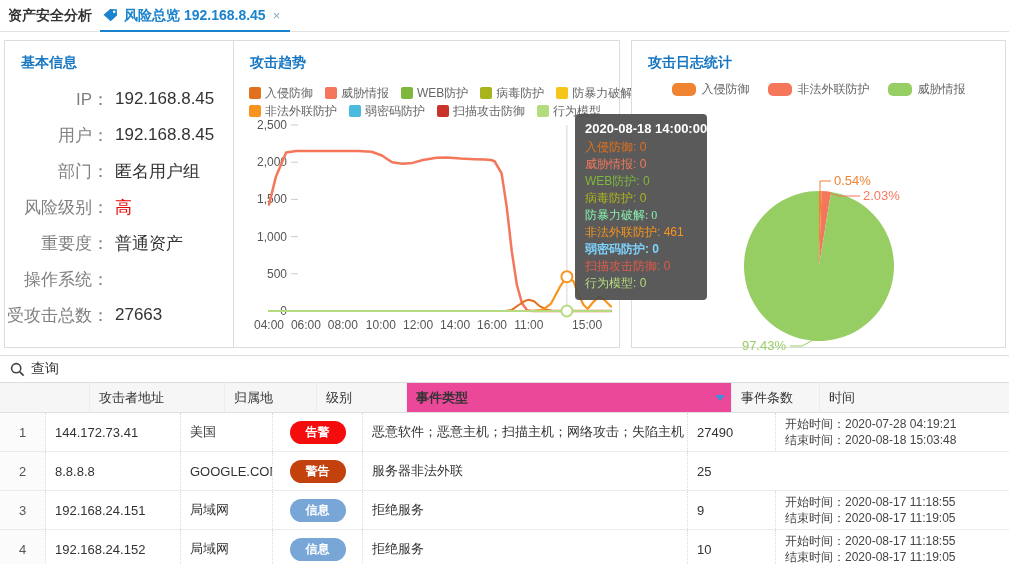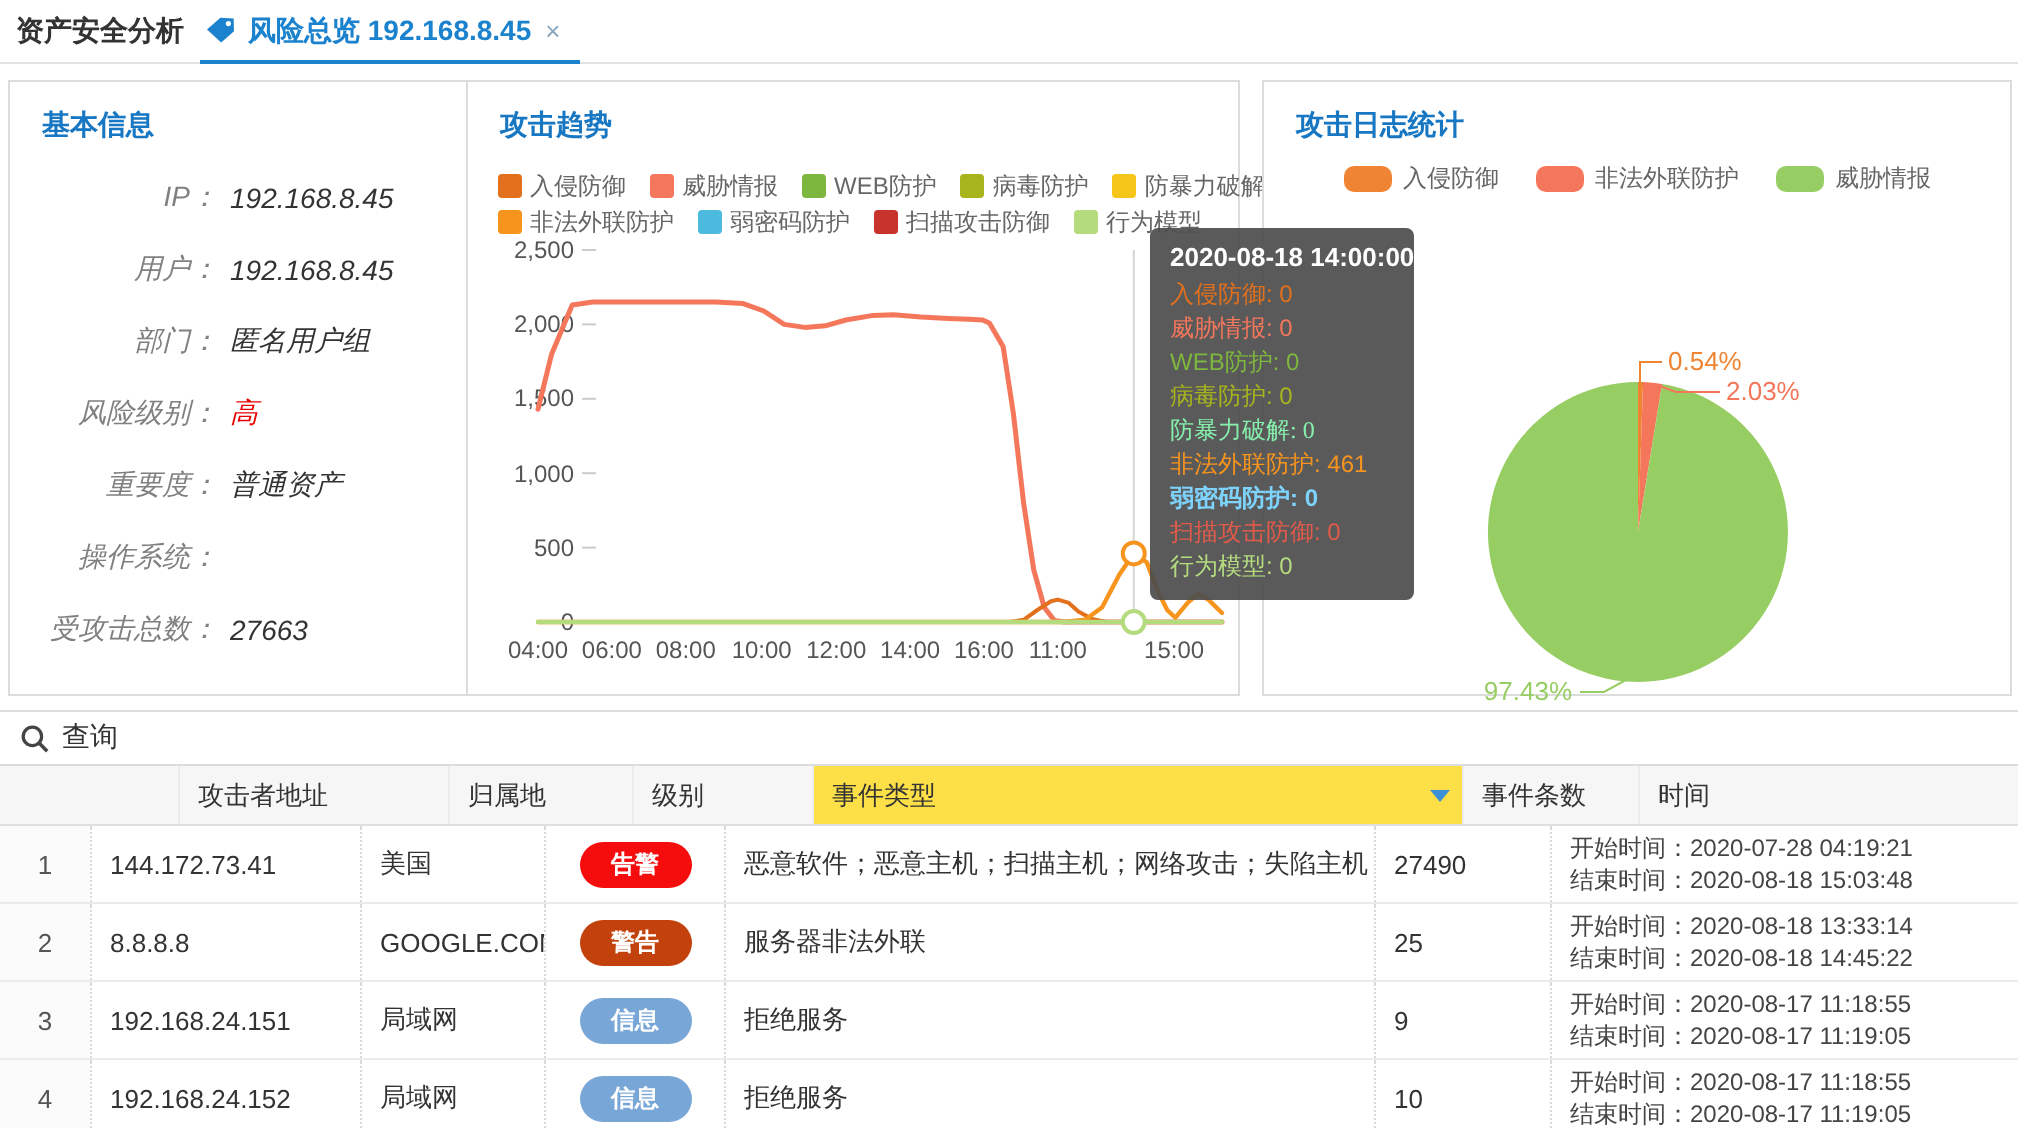--- a/index.html
+++ b/index.html
@@ -16,21 +16,21 @@
 
   
   .panel{position:absolute;top:40px;height:308px;background:#fff;border:1px solid #dcdcdc;box-sizing:border-box;}
   .panel.basic{left:4px;width:260px;}
   .panel.trend{left:233px;width:387px;}
   .panel.pielog{left:631px;width:375px;}
   .ptitle{position:absolute;left:16px;top:13px;font-size:14px;font-weight:bold;color:#1777c2;}
 
   
   .info-rows{position:absolute;left:0;top:40px;width:100%;}
-  .irow{height:36px;display:flex;align-items:center;font-size:14px;font-style:italic;}
+  .irow{height:36px;display:flex;align-items:center;font-size:17px;}
   .ilabel{width:104px;text-align:right;color:#808080;flex:0 0 104px;}
   .ivalue{margin-left:6px;color:#333;}
 
   
   .tlegend{position:absolute;left:15px;width:360px;height:16px;display:flex;align-items:center;}
   .tlegend.r1{top:44px;}
   .tlegend.r2{top:62px;}
   .litem{display:flex;align-items:center;margin-right:12px;cursor:pointer;}
   .lsw{width:12px;height:12px;margin-right:4px;border-radius:2px;}
   .ltx{font-size:12px;color:#666;white-space:nowrap;}
@@ -55,21 +55,21 @@
             box-sizing:border-box;display:flex;align-items:center;background:#fff;cursor:pointer;}
   .querybar .qtx{font-size:14px;color:#333;margin-left:6px;}
   .querybar svg{margin-left:10px;}
 
   
   .tbl{position:absolute;left:0;top:383px;width:1009px;}
   .tgrid{display:grid;grid-template-columns:45px 135px 92px 90px 325px 88px 1fr;}
   .thead{height:29px;background:#f6f6f6;border-bottom:1px solid #e0e0e0;padding-left:44px;}
   .th{display:flex;align-items:center;font-size:13px;color:#333;padding-left:9px;box-sizing:border-box;position:relative;border-left:1px solid #ececec;}
   .th:first-child{border-left:none;}
-  .th.sorted{background:#fde047;cursor:pointer;}
+  .th.sorted{background:#ec4899;cursor:pointer;font-weight:bold;}
   .th .caret{position:absolute;right:6px;top:50%;margin-top:-3px;width:0;height:0;border-left:5px solid transparent;border-right:5px solid transparent;border-top:6px solid #3d8fd8;}
   .trow{height:38px;border-bottom:1px solid #ebebeb;background:#fff;cursor:pointer;}
   .td{display:flex;align-items:center;font-size:13px;color:#333;padding-left:9px;box-sizing:border-box;overflow:hidden;border-left:1px dotted #d9d9d9;}
   .td:first-child{border-left:none;background:#fbfbfb;justify-content:center;padding-left:0;color:#555;}
   .td.center{justify-content:center;padding-left:0;}
   .td.type span{white-space:nowrap;overflow:hidden;}
   .td.time{flex-direction:column;align-items:flex-start;justify-content:center;font-size:12px;color:#444;line-height:16px;}
   .badge{display:inline-block;min-width:34px;text-align:center;padding:3px 11px;border-radius:12px;color:#fff;font-size:12px;font-weight:bold;}
   .badge.alarm{background:#f50d0d;}
   .badge.warn{background:#c2410c;font-family:Liberation Serif, serif;}
@@ -303,24 +303,20 @@
           <div class="td">2</div>
           <div class="td">8.8.8.8</div>
           <div class="td">GOOGLE.COM</div>
           <div class="td center">
             <span class="badge warn">警告</span>
           </div>
           <div class="td type">
             <span>服务器非法外联</span>
           </div>
           <div class="td">25</div>
-          <div class="td time">
-            <div>开始时间：2020-08-18 13:33:14</div>
-            <div>结束时间：2020-08-18 14:45:22</div>
-          </div>
         </div>
         <div class="tgrid trow">
           <div class="td">3</div>
           <div class="td">192.168.24.151</div>
           <div class="td">局域网</div>
           <div class="td center">
             <span class="badge info">信息</span>
           </div>
           <div class="td type">
             <span>拒绝服务</span>

